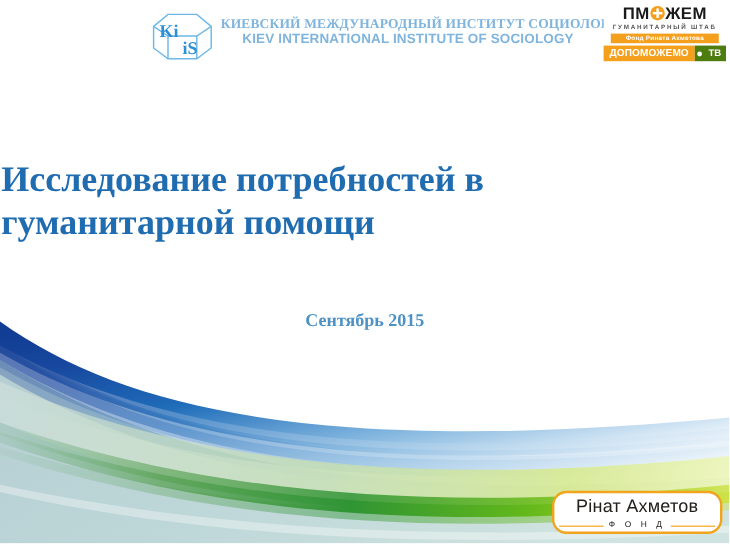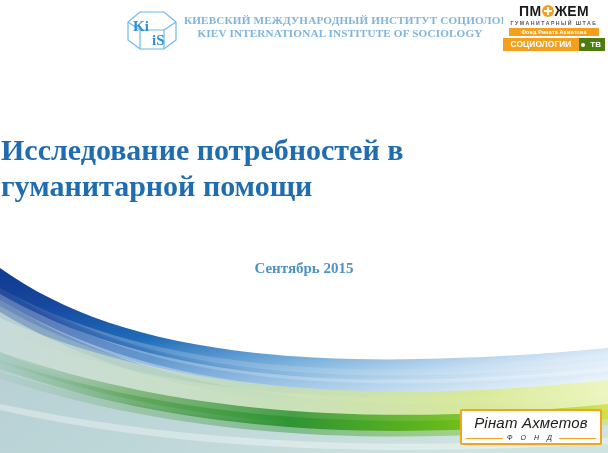--- a/index.html
+++ b/index.html
@@ -15,21 +15,21 @@
   
   .header{position:absolute;top:0;left:0;width:608px;height:52px;z-index:5;}
 
   .kiis-logo{position:absolute;left:120px;top:9px;width:64px;height:42px;}
   .kiis-logo svg{display:block;}
 
   .kiis-text{position:absolute;left:184px;top:14px;width:312px;text-align:center;}
   .kiis-line1{font-family:"Liberation Serif",serif;font-weight:bold;
       font-size:11.2px;letter-spacing:.15px;color:#7fb4dd;line-height:13px;
       white-space:nowrap;}
-  .kiis-line2{font-family:Liberation Serif, serif;font-weight:bold;
+  .kiis-line2{font-family:Liberation Sans, sans-serif;font-weight:bold;
       font-size:11.2px;letter-spacing:.15px;color:#7fb4dd;line-height:13px;
       white-space:nowrap;}
 
   
   .pomozhem{position:absolute;right:3px;top:2px;width:102px;height:46px;
             background:#ffffff;}
   .pm-row1{display:flex;align-items:center;justify-content:center;
            height:16px;margin-top:1px;}
   .pm-word{font-family:"Liberation Sans",sans-serif;font-weight:bold;
            font-size:14px;letter-spacing:.3px;color:#1a1a1a;line-height:15px;}
@@ -63,22 +63,22 @@
   .title-line{font-family:"Liberation Serif",serif;font-weight:bold;
      font-size:30px;line-height:36px;color:#1f6cb0;
      text-shadow:0 1px 0 rgba(255,255,255,.6);white-space:nowrap;}
 
   .subtitle{position:absolute;left:0;top:258px;width:608px;text-align:center;
      font-family:"Liberation Serif",serif;font-weight:bold;font-size:15px;
      line-height:20px;color:#4e92c4;z-index:6;white-space:nowrap;}
 
   
   .akhmetov{position:absolute;right:6px;bottom:8px;width:142px;height:36px;
-     border:2px solid #f2a41e;border-radius:2px;background:#ffffff;
-     box-sizing:border-box;z-index:7;font-style:italic;}
+     border:2px solid #f2a41e;border-radius:12px;background:#ffffff;
+     box-sizing:border-box;z-index:7;}
   .akh-name{font-family:"Liberation Sans",sans-serif;font-size:15px;
      color:#23201c;text-align:center;line-height:22px;margin-top:1px;
      letter-spacing:.2px;}
   .akh-fond-row{display:flex;align-items:center;justify-content:center;
      margin-top:-1px;}
   .akh-rule{height:1px;background:#f2a41e;flex:1;margin:0 4px;}
   .akh-fond{font-family:"Liberation Sans",sans-serif;font-size:7px;
      letter-spacing:3px;color:#23201c;line-height:10px;}
 </style>
 </head>
@@ -167,21 +167,21 @@
     <div class="pomozhem">
       <div class="pm-row1">
         <span class="pm-word">П</span>
         <span class="pm-word">М</span>
         <span class="pm-cross"></span>
         <span class="pm-word">ЖЕМ</span>
       </div>
       <div class="pm-row2">ГУМАНИТАРНЫЙ ШТАБ</div>
       <div class="pm-bar-fund">Фонд Рината Ахметова</div>
       <div class="pm-row3">
-        <div class="pm-dop">СОЦИОЛОГИИ</div>
+        <div class="pm-dop">ДОПОМОЖЕМО</div>
         <div class="pm-tvwrap">ТВ</div>
       </div>
     </div>
   </div>
 
   <div class="titleblock">
     <div class="title-line">Исследование потребностей в</div>
     <div class="title-line">гуманитарной помощи</div>
   </div>
 

